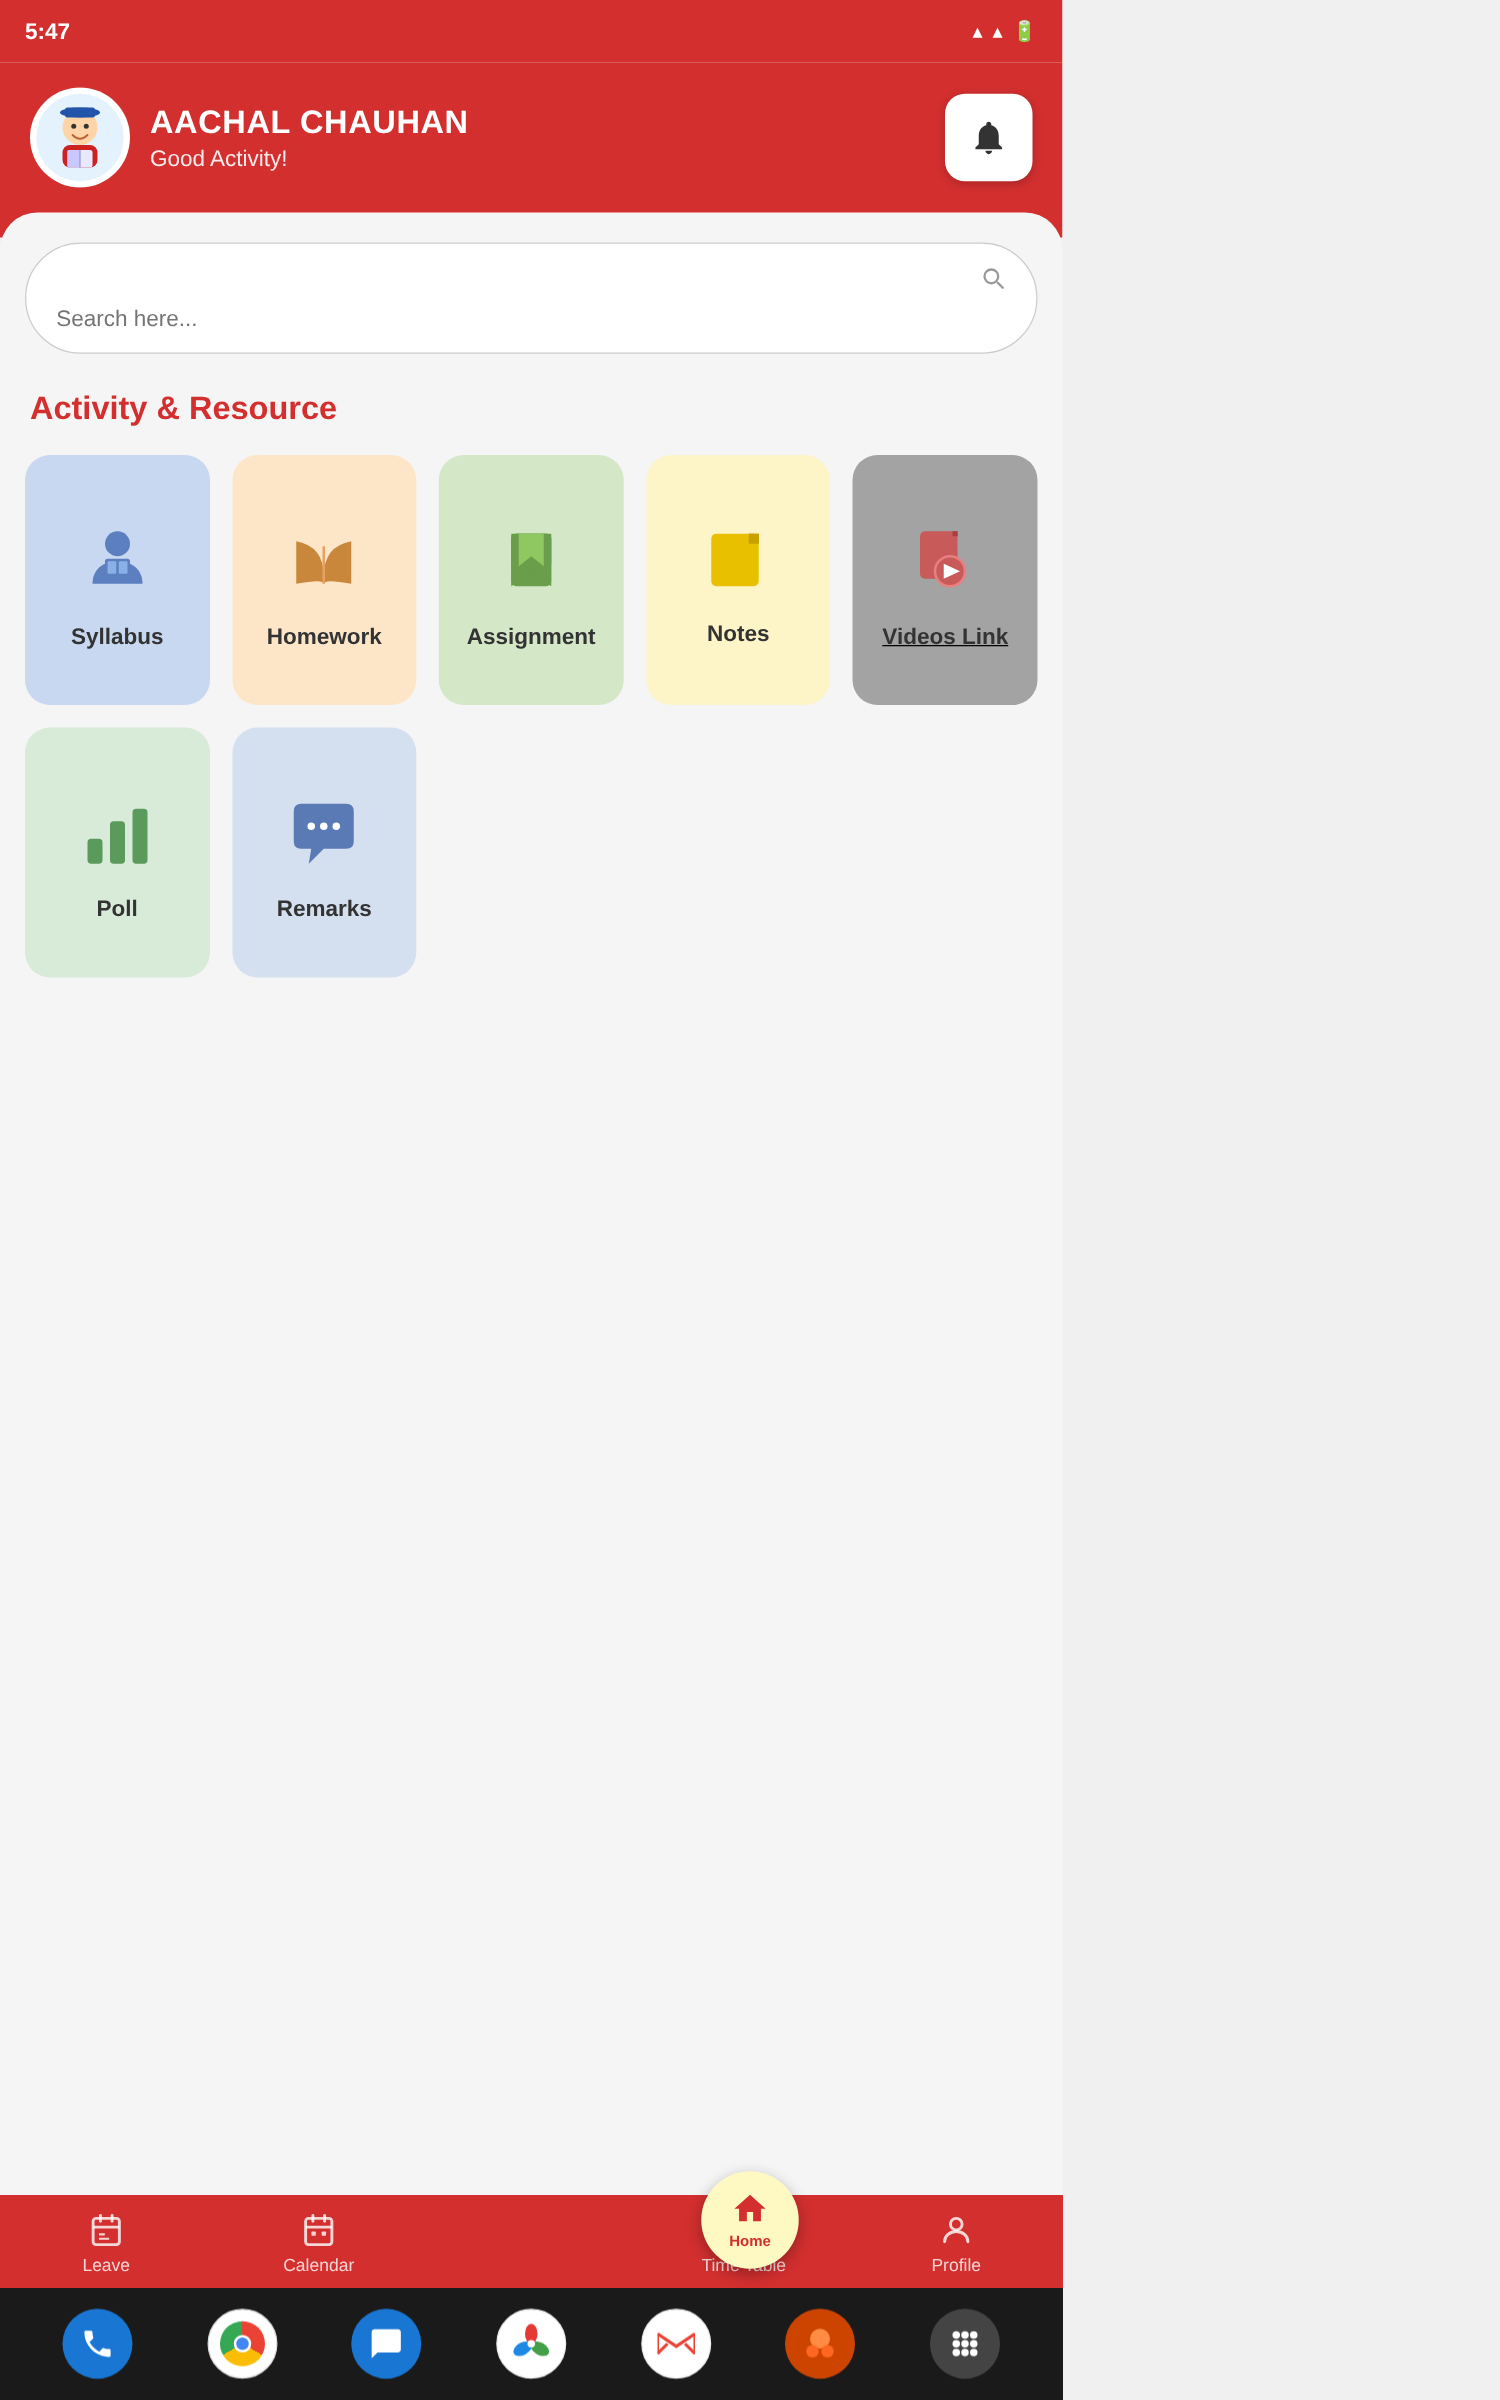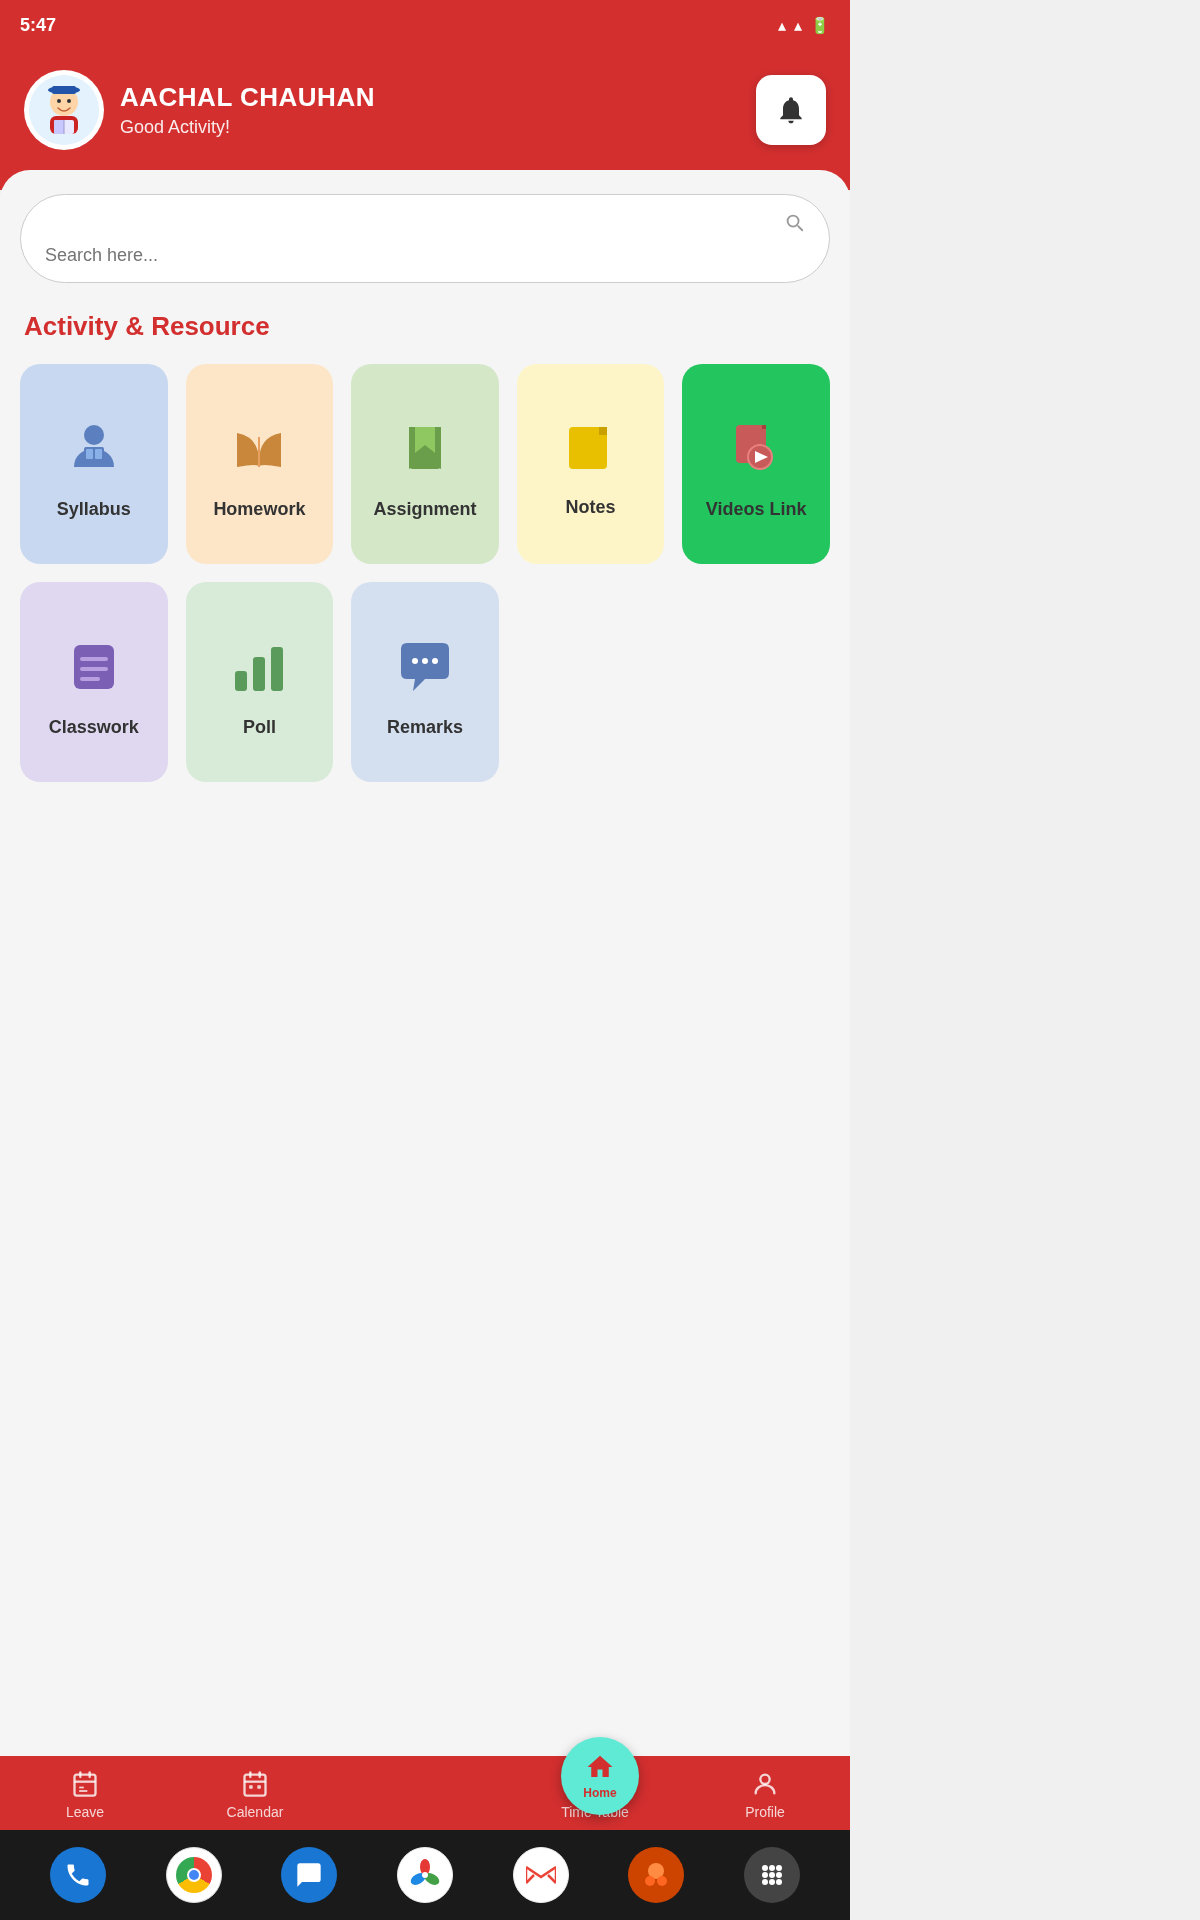--- a/index.html
+++ b/index.html
@@ -171,21 +171,21 @@
       font-weight: 700;
       color: #333;
       text-align: center;
     }
 
     
     .card-blue { background: #c8d8f0; }
     .card-orange { background: #fde6c8; }
     .card-green { background: #d4e8c8; }
     .card-yellow { background: #fdf5c8; }
-    .card-pink { background: #22c55e; }
+    .card-pink { background: #a3a3a3; text-decoration: underline; }
     .card-purple { background: #e0d8f0; }
     .card-sage { background: #d8ead8; }
     .card-lightblue { background: #d4e0f0; }
 
     
     .bottom-nav {
       position: fixed;
       bottom: 90px;
       left: 0;
       width: 850px;
@@ -216,21 +216,21 @@
     }
 
     
     .home-fab {
       position: fixed;
       bottom: 105px;
       left: 50%;
       transform: translateX(-50%);
       width: 78px;
       height: 78px;
-      background: #5eead4;
+      background: #fef9c3;
       border-radius: 50%;
       display: flex;
       flex-direction: column;
       align-items: center;
       justify-content: center;
       box-shadow: 0 4px 12px rgba(0,0,0,0.3);
       z-index: 101;
       cursor: pointer;
       gap: 4px;
     }
@@ -411,31 +411,20 @@
             <path d="M38 8 H42 L42 12 Z" fill="#a84040"></path>
             <rect x="38" y="8" width="4" height="4" fill="#a84040"></rect>
 
             <circle cx="36" cy="40" r="12" fill="#c85a5a" stroke="#e88080" stroke-width="2"></circle>
             <polygon points="31,34 31,46 44,40" fill="white"></polygon>
           </svg>
         </div>
         <span class="card-label">Videos Link</span>
       </div>
 
-      <div class="card card-purple">
-        <div class="card-icon">
-          <svg width="64" height="64" viewBox="0 0 64 64" fill="none" xmlns="http://www.w3.org/2000/svg">
-            <rect x="12" y="10" width="40" height="44" rx="6" fill="#7a5fb5"></rect>
-            <line x1="20" y1="24" x2="44" y2="24" stroke="#b8a0e0" stroke-width="4" stroke-linecap="round"></line>
-            <line x1="20" y1="34" x2="44" y2="34" stroke="#b8a0e0" stroke-width="4" stroke-linecap="round"></line>
-            <line x1="20" y1="44" x2="36" y2="44" stroke="#b8a0e0" stroke-width="4" stroke-linecap="round"></line>
-          </svg>
-        </div>
-        <span class="card-label">Classwork</span>
-      </div>
 
       <div class="card card-sage">
         <div class="card-icon">
           <svg width="64" height="64" viewBox="0 0 64 64" fill="none" xmlns="http://www.w3.org/2000/svg">
             <rect x="8" y="36" width="12" height="20" rx="3" fill="#5a9a5a"></rect>
             <rect x="26" y="22" width="12" height="34" rx="3" fill="#5a9a5a"></rect>
             <rect x="44" y="12" width="12" height="44" rx="3" fill="#5a9a5a"></rect>
           </svg>
         </div>
         <span class="card-label">Poll</span>

